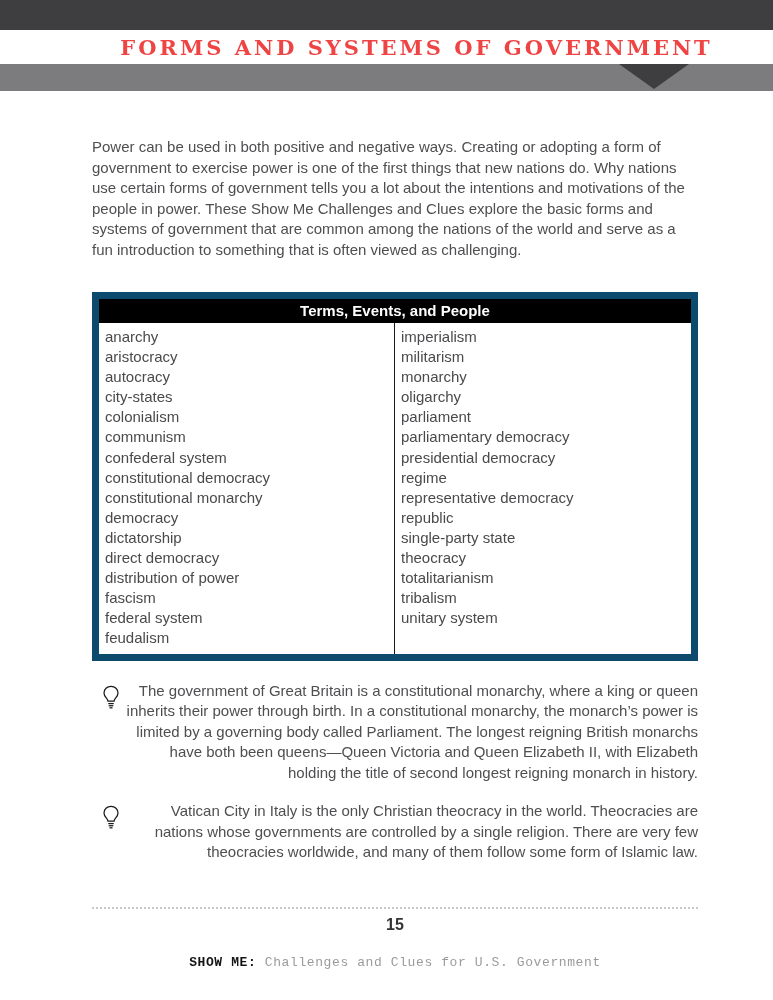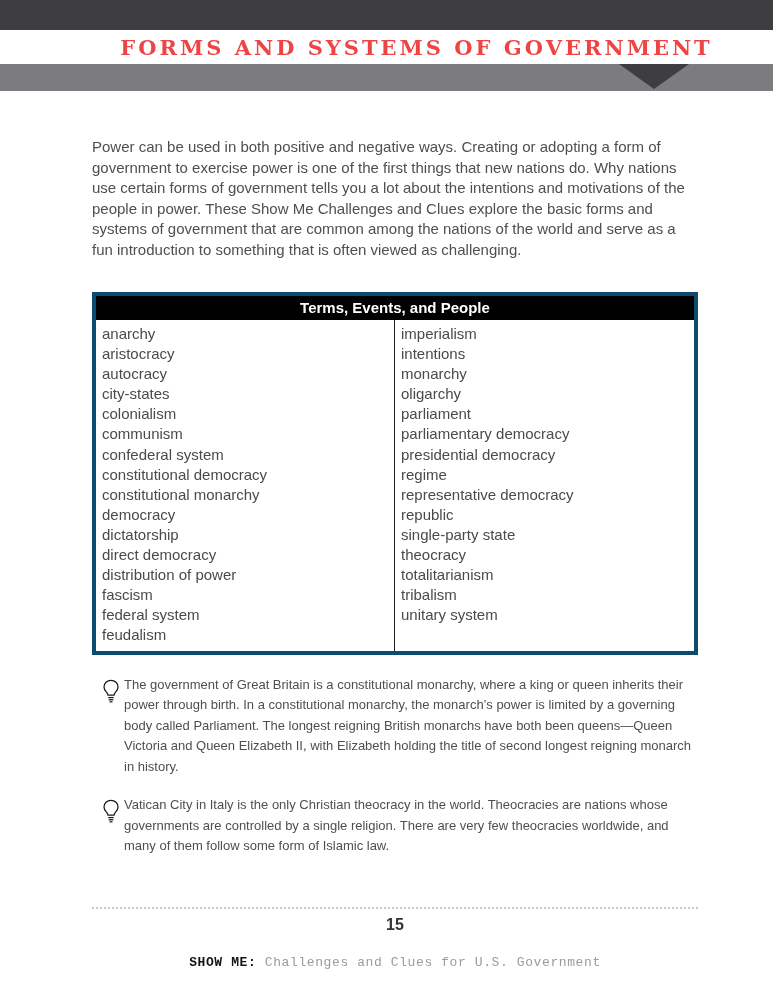--- a/index.html
+++ b/index.html
@@ -35,21 +35,21 @@
     border-top: 25px solid #3e3e40;
   }
   .content { padding: 31px 75px 0 92px; }
   .intro {
     font-size: 15px;
     line-height: 20.5px;
     color: #4f4f51;
   }
   .terms-table {
     margin-top: 32px;
-    border: 4px solid #0c4a6e;
+    border: 7px solid #0c4a6e;
   }
   .terms-header {
     background: #000000;
     color: #ffffff;
     font-weight: bold;
     font-size: 15px;
     text-align: center;
     padding: 3px 0 4px 0;
   }
   .terms-body { display: flex; justify-content: center; }
@@ -65,23 +65,24 @@
   }
   .tips { margin-top: 20px; }
   .tip { display: flex; margin-bottom: 18px; }
   .bulb-wrap {
     flex: 0 0 32px;
     padding-left: 9px;
     padding-top: 3px;
   }
   .tip-text {
     flex: 1;
-    font-size: 13px;
+    font-size: 15px;
     line-height: 20.5px;
     color: #4f4f51;
+    text-align: right;
   }
   .footer {
     position: absolute;
     left: 92px; right: 75px;
     bottom: 30px;
     text-align: center;
   }
   .footer-rule {
     border: 0;
     border-top: 2px dotted #c9c9c9;
@@ -134,21 +135,21 @@
           <div class="term-item">democracy</div>
           <div class="term-item">dictatorship</div>
           <div class="term-item">direct democracy</div>
           <div class="term-item">distribution of power</div>
           <div class="term-item">fascism</div>
           <div class="term-item">federal system</div>
           <div class="term-item">feudalism</div>
         </div>
       <div class="terms-col right">
           <div class="term-item">imperialism</div>
-          <div class="term-item">intentions</div>
+          <div class="term-item">militarism</div>
           <div class="term-item">monarchy</div>
           <div class="term-item">oligarchy</div>
           <div class="term-item">parliament</div>
           <div class="term-item">parliamentary democracy</div>
           <div class="term-item">presidential democracy</div>
           <div class="term-item">regime</div>
           <div class="term-item">representative democracy</div>
           <div class="term-item">republic</div>
           <div class="term-item">single-party state</div>
           <div class="term-item">theocracy</div>

